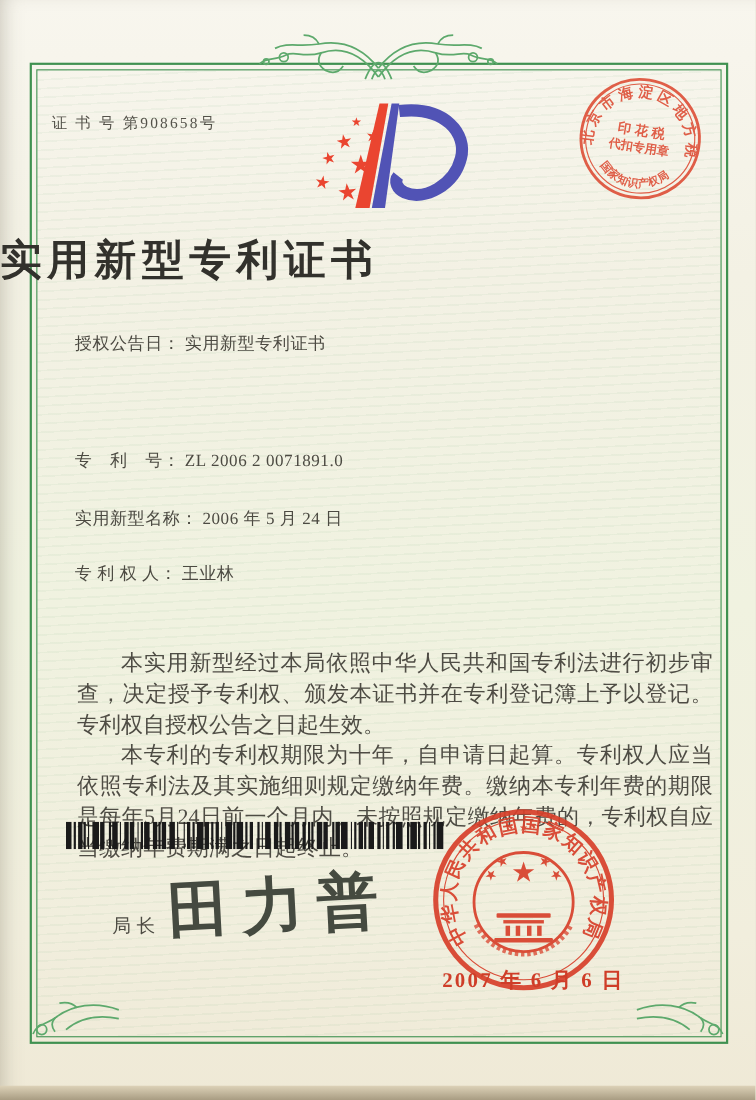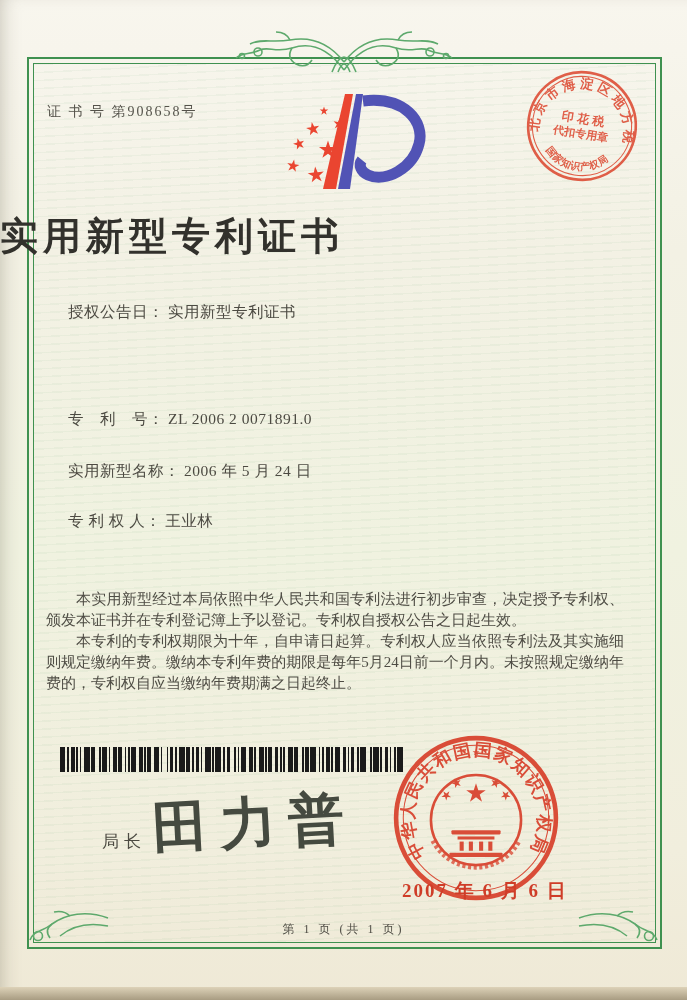--- a/index.html
+++ b/index.html
@@ -23,21 +23,21 @@
   .corner-fl.left{left:26px;} .corner-fl.right{right:26px;transform:scaleX(-1);}
   .cert-no{position:absolute;left:47px;top:103px;font-size:14px;letter-spacing:2px;color:#54524a;}
   .logo{position:absolute;left:283px;top:88px;width:150px;height:107px;}
   .tax-stamp{position:absolute;left:524px;top:68px;width:116px;height:116px;transform:rotate(9deg);opacity:.88;}
   .seal-txt{fill:var(--seal-red);font-family:"Liberation Sans",sans-serif;font-weight:700;}
   .office-txt{fill:var(--office-red);font-family:"Liberation Sans",sans-serif;font-weight:700;}
   .title{position:absolute;left:0;right:0;top:211px;text-align:left;
     font-size:38px;font-weight:700;letter-spacing:5px;color:#32312c;}
   .field{position:absolute;left:68px;font-size:15.5px;color:#4c4a42;letter-spacing:.5px;}
   .field .val{margin-left:4px;}
-  .body-text{position:absolute;left:46px;top:589px;width:578px;font-size:15px;line-height:1.4;
+  .body-text{position:absolute;left:70px;top:589px;width:578px;font-size:20px;line-height:1.4;
     color:#4e4c44;text-align:justify;}
   .body-text p{margin:0;text-indent:2em;}
   .barcode{position:absolute;left:60px;top:747px;width:346px;height:25px;display:flex;align-items:stretch;overflow:hidden;}
   .barcode i{background:#1a1a1a;display:block;flex:none;}
   .sig-title{position:absolute;left:102px;top:830px;font-size:17px;letter-spacing:5px;color:#4c4a42;}
   .signature{position:absolute;left:152px;top:786px;font-size:56px;font-weight:700;letter-spacing:12px;
     color:#454a40;transform:rotate(-3deg);white-space:nowrap;}
   .office-seal{position:absolute;left:392px;top:734px;width:168px;height:168px;opacity:.92;}
   .seal-date{position:absolute;left:402px;top:878px;font-size:19px;font-weight:700;letter-spacing:2px;color:#cf3d28;}
   .footer{position:absolute;left:0;right:0;top:921px;text-align:center;font-size:12px;letter-spacing:3px;color:#4e4c44;}
@@ -242,15 +242,14 @@
       <rect x="66" y="105" width="4" height="9"></rect>
       <rect x="75" y="105" width="4" height="9"></rect>
       <rect x="85" y="105" width="4" height="9"></rect>
       <rect x="94" y="105" width="4" height="9"></rect>
       <rect x="56" y="116" width="52" height="4" rx="1"></rect>
       <use href="#star2" transform="translate(82,18) scale(3.5)"></use>
     </g>
   </svg>
   <div class="seal-date">2007 年 6 月 6 日</div>
 
-  <div class="footer">第 1 页 (共 1 页)</div>
 
 </div>
 
 </body></html>

